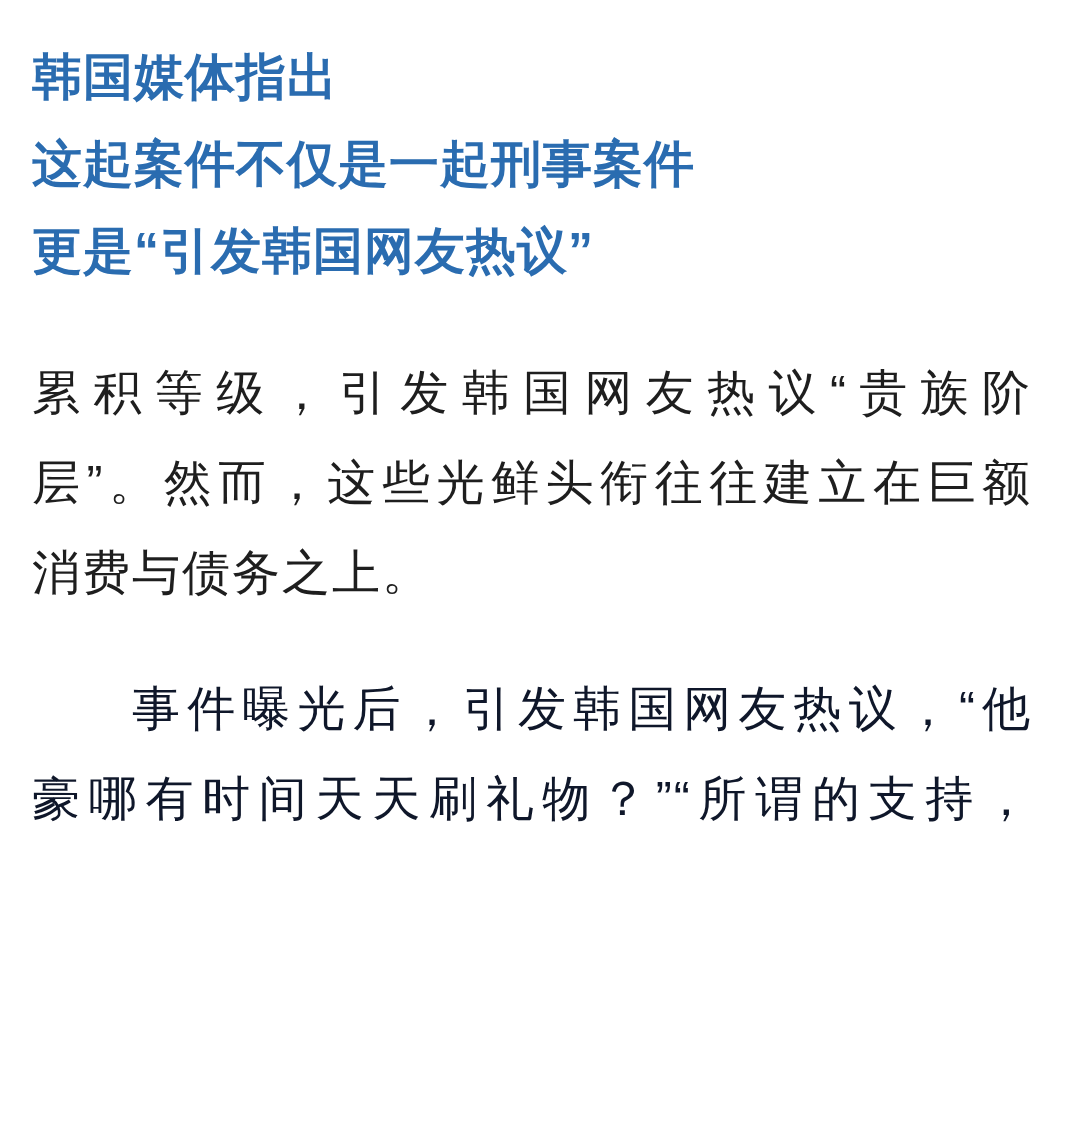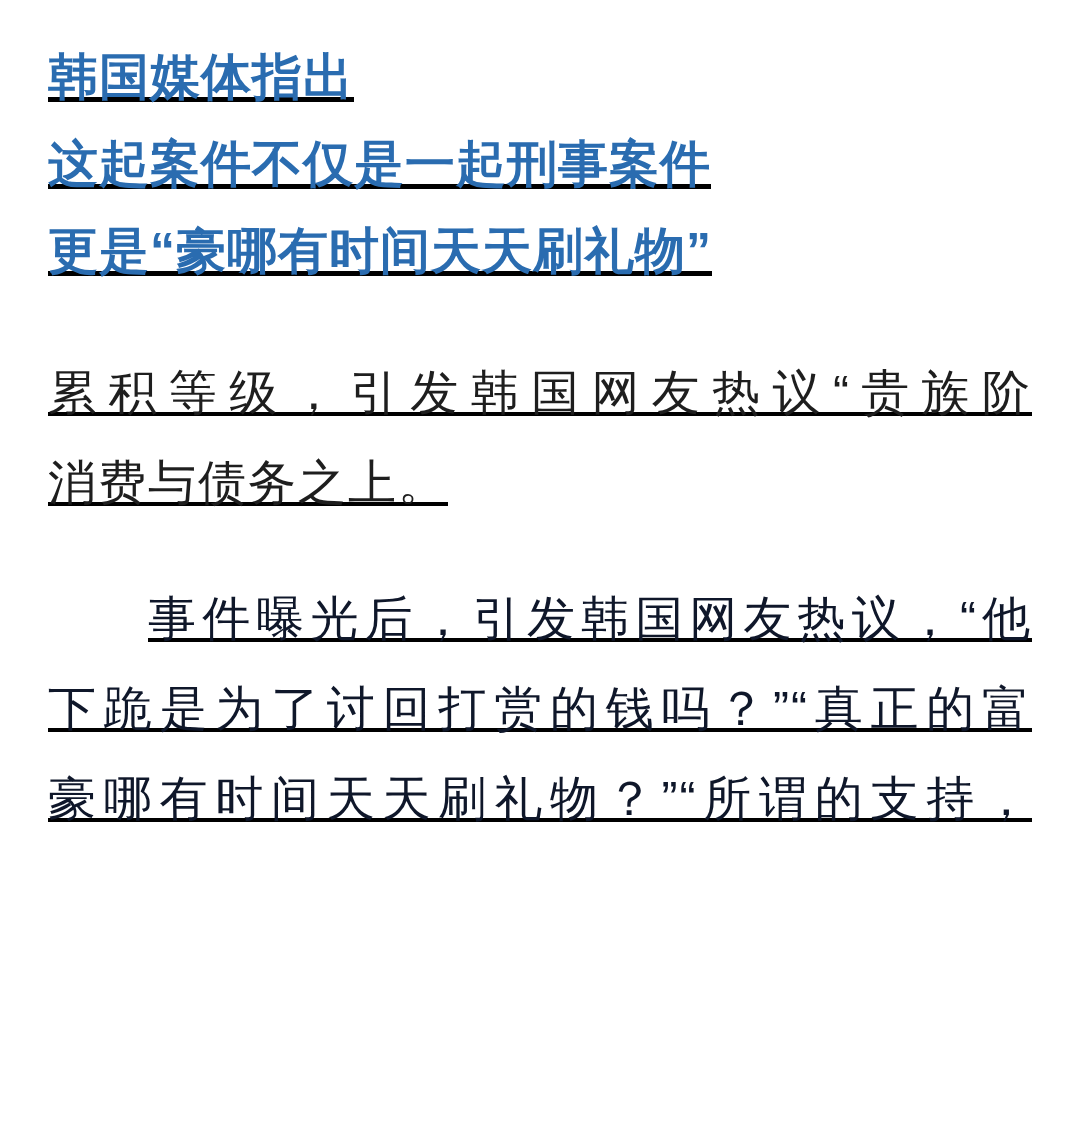--- a/index.html
+++ b/index.html
@@ -7,22 +7,21 @@
     padding: 0;
     background: #ffffff;
   }
   body {
     width: 1080px;
     height: 1137px;
     overflow: hidden;
     font-family: "Liberation Sans", "DejaVu Sans", sans-serif;
   }
   .content {
-    padding: 34px 48px 0 48px;
-    text-decoration: underline;
+    padding: 34px 48px 0 32px;
   }
   
   .headline {
     font-size: 50px;
     line-height: 87px;
     font-weight: 800;
     letter-spacing: 1px;
     margin: 0 0 53px 0;
   }
   .headline .h-line {
@@ -54,27 +53,27 @@
   }
 </style>
 </head>
 <body style="background: rgb(255, 255, 255);">
 
 <main class="content">
 
   <h1 class="headline" style="color: rgb(42, 108, 176);">
     <div class="h-line">韩国媒体指出</div>
     <div class="h-line">这起案件不仅是一起刑事案件</div>
-    <div class="h-line">更是“豪哪有时间天天刷礼物”</div>
+    <div class="h-line">更是“引发韩国网友热议”</div>
   </h1>
 
   <div class="para" style="color: rgb(30, 30, 30);">
     <div class="t-line">累积等级，引发韩国网友热议“贵族阶</div>
+    <div class="t-line">层”。然而，这些光鲜头衔往往建立在巨额</div>
     <div class="t-line last">消费与债务之上。</div>
   </div>
 
   <div class="para" style="color: #0f172a;">
     <div class="t-line first">事件曝光后，引发韩国网友热议，“他</div>
-    <div class="t-line">下跪是为了讨回打赏的钱吗？”“真正的富</div>
     <div class="t-line">豪哪有时间天天刷礼物？”“所谓的支持，</div>
   </div>
 
 </main>
 
 </body></html>

